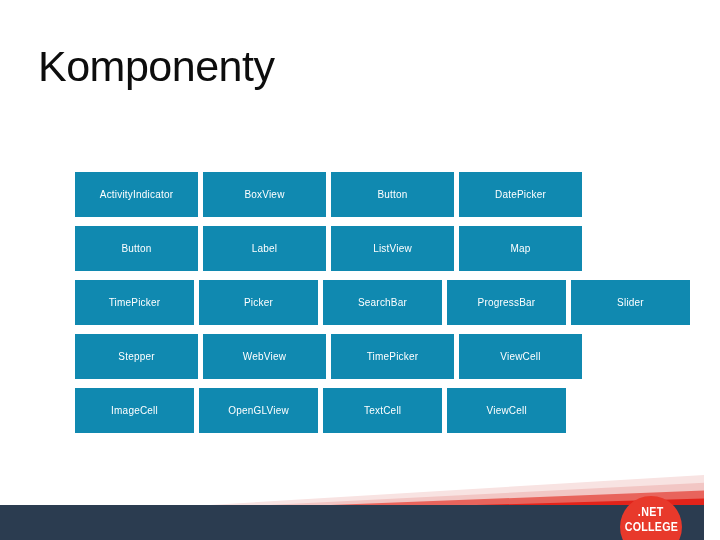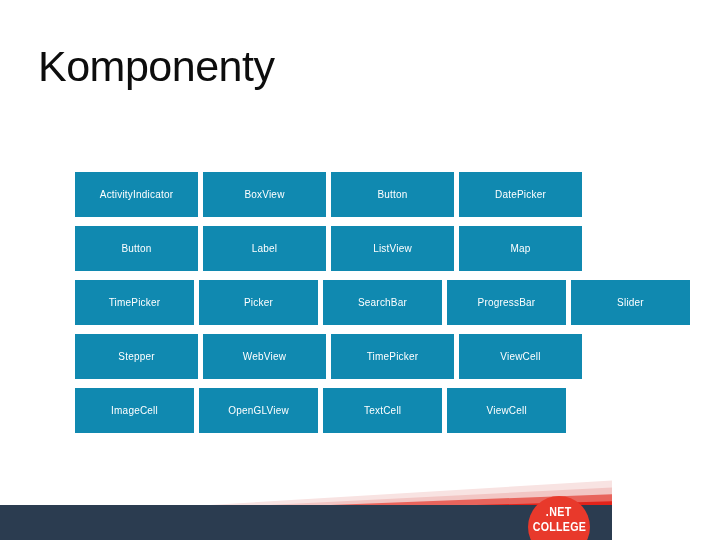--- a/index.html
+++ b/index.html
@@ -72,21 +72,21 @@
     width: 123px;
     height: 45px;
     background: transparent;
   }
 
   
   .footer {
     position: absolute;
     left: 0;
     bottom: 0;
-    width: 612px;
+    width: 704px;
     height: 72px;
     overflow: hidden;
   }
   .footer-svg {
     position: absolute;
     left: 0;
     top: 0;
     display: block;
   }
 

